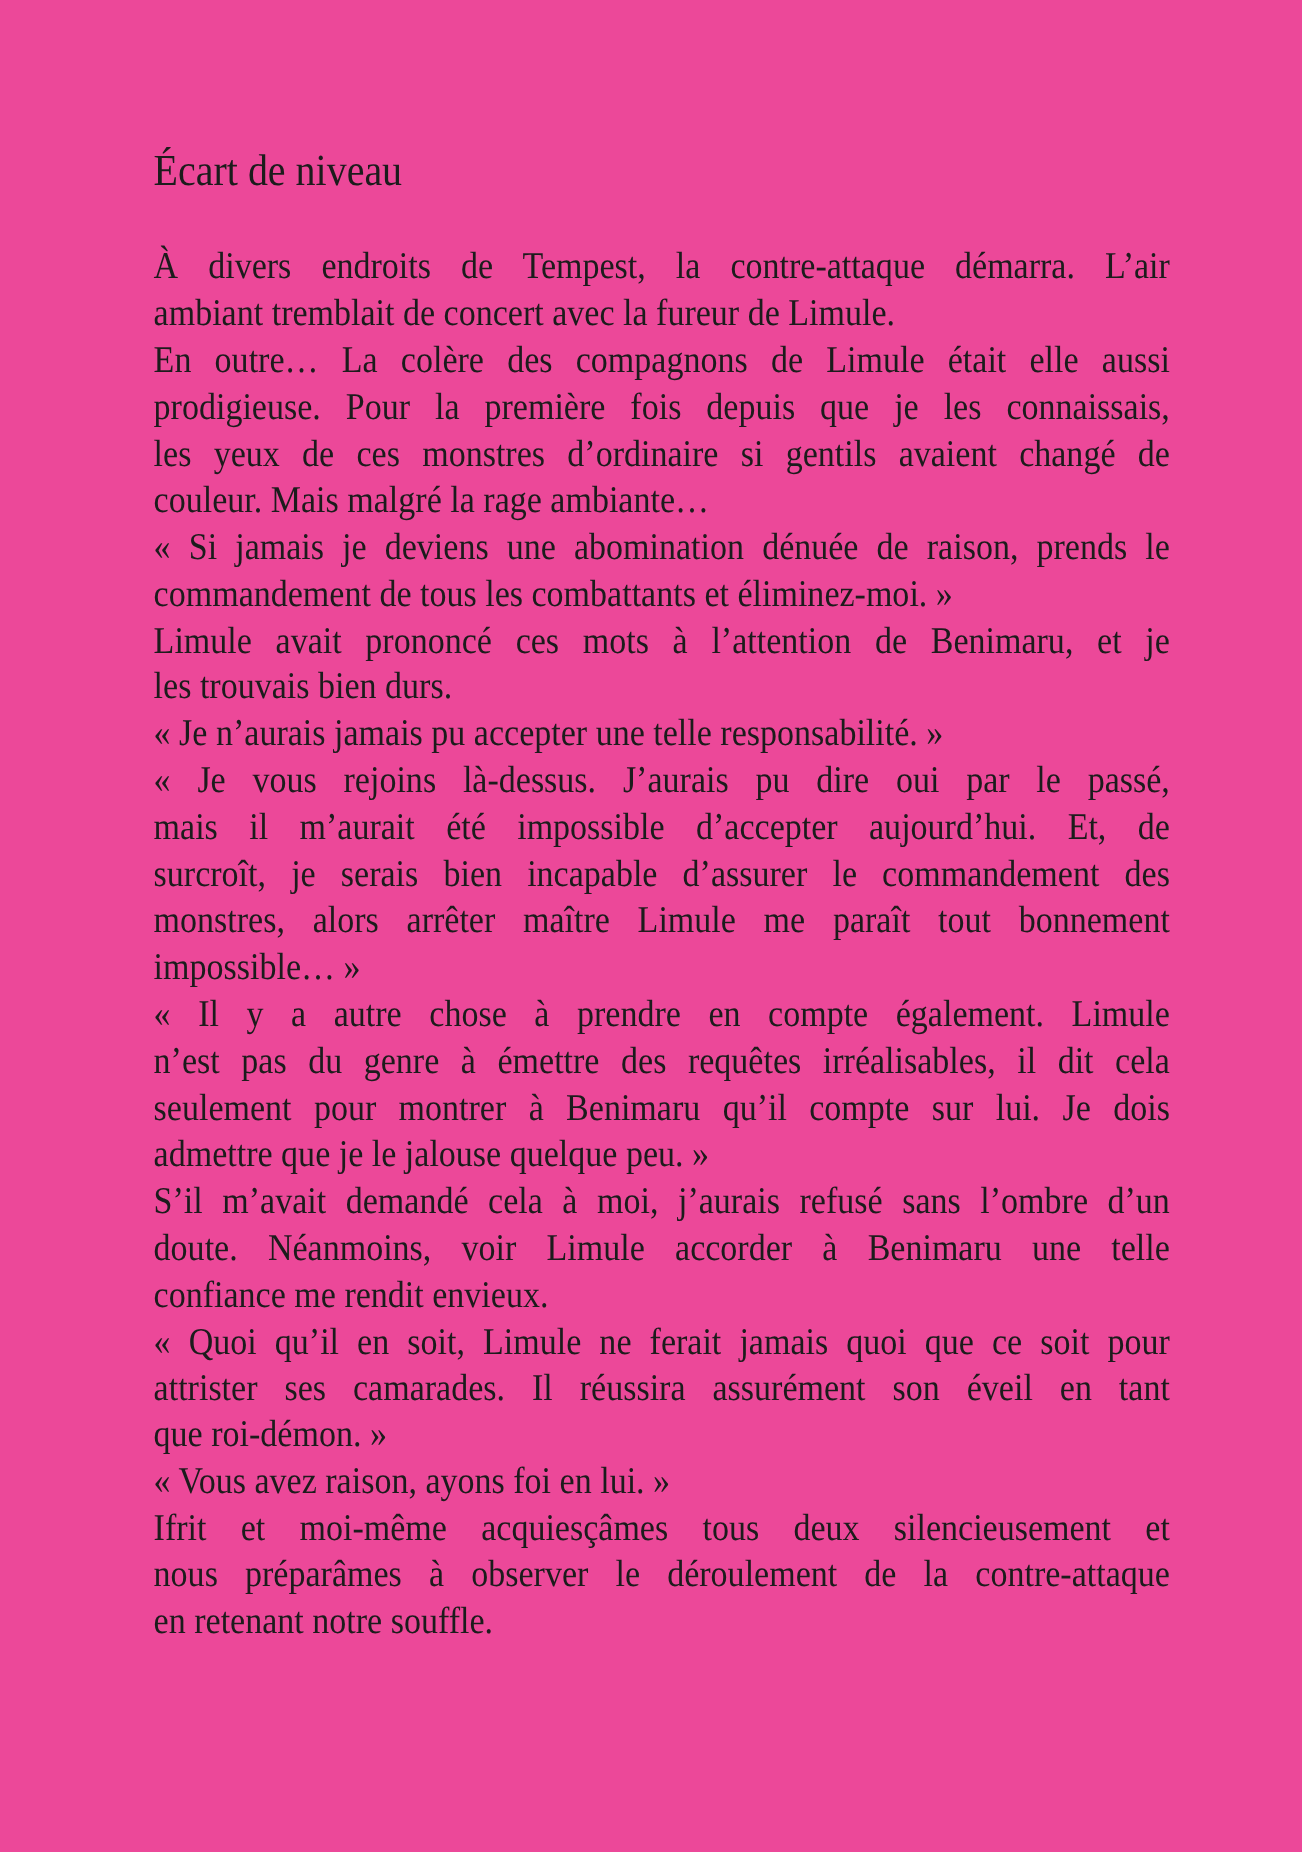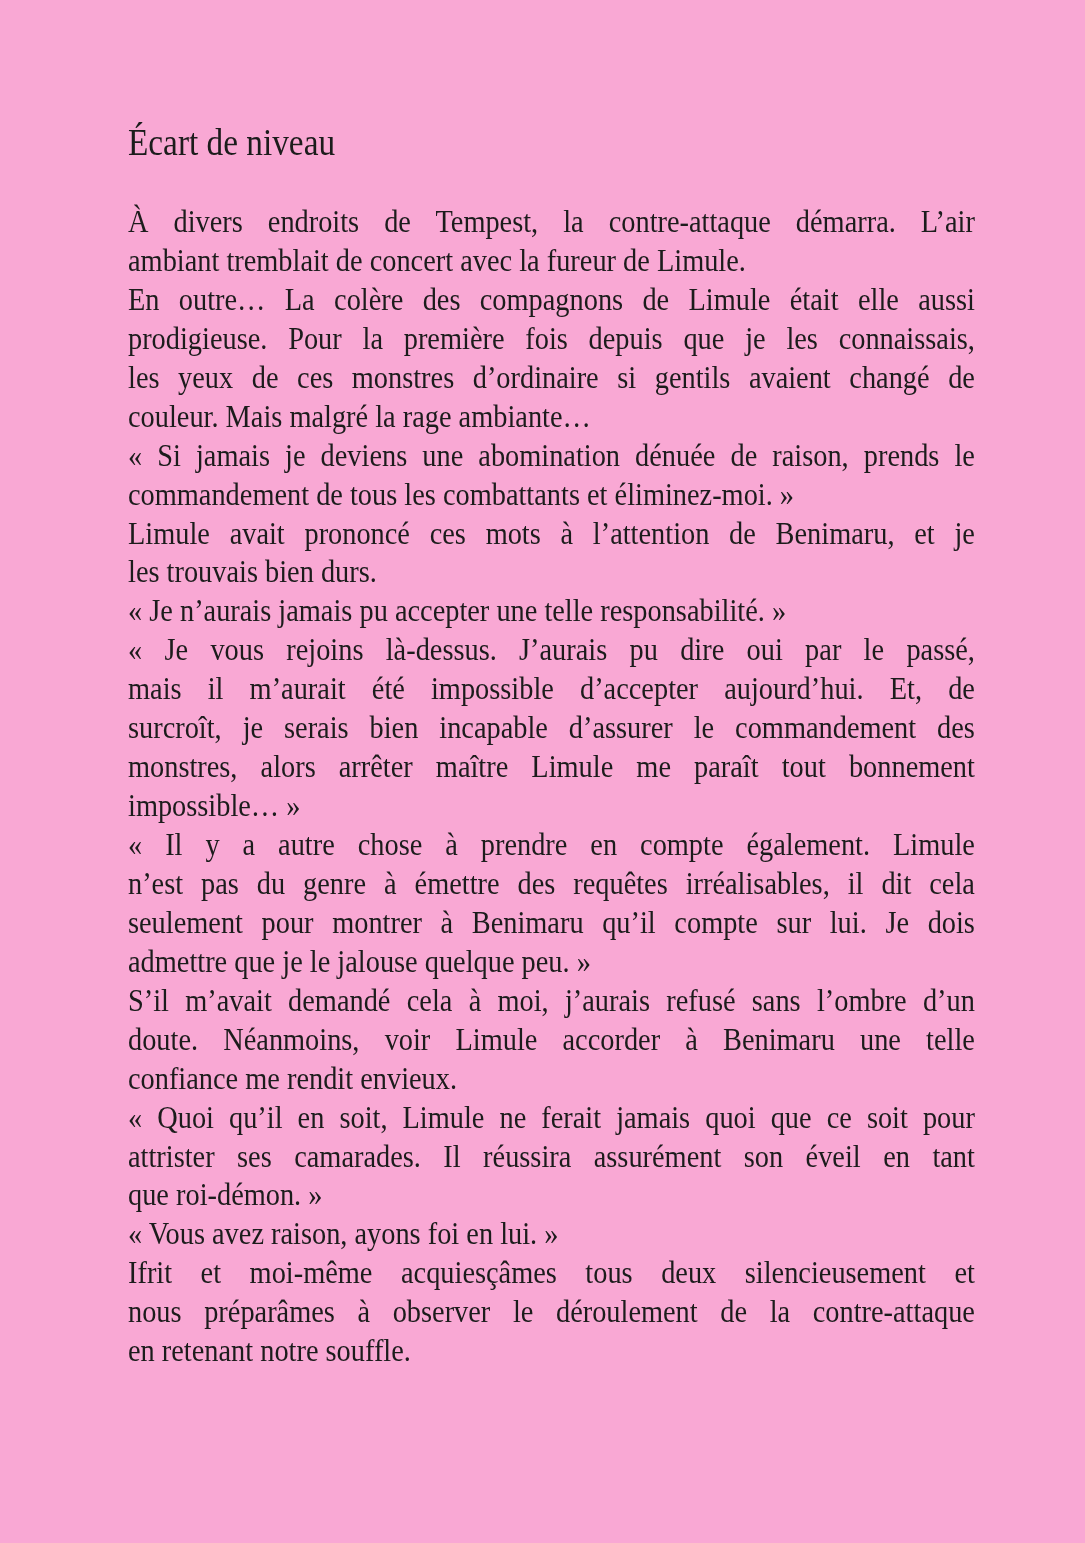--- a/index.html
+++ b/index.html
@@ -14,21 +14,21 @@
       overflow: hidden;
       font-family: "Liberation Serif", "DejaVu Serif", serif;
       color: #1c1c1c;
     }
     .page {
       position: absolute;
       left: 0;
       top: 0;
       width: 1085px;
       height: 1543px;
-      background: #f9a8d4;
+      background: #ec4899;
     }
     .title {
       position: absolute;
       left: 128px;
       top: 119px;
       font-size: 37px;
       line-height: 48px;
       white-space: nowrap;
       transform-origin: 0 0;
       transform: scaleX(0.9);

